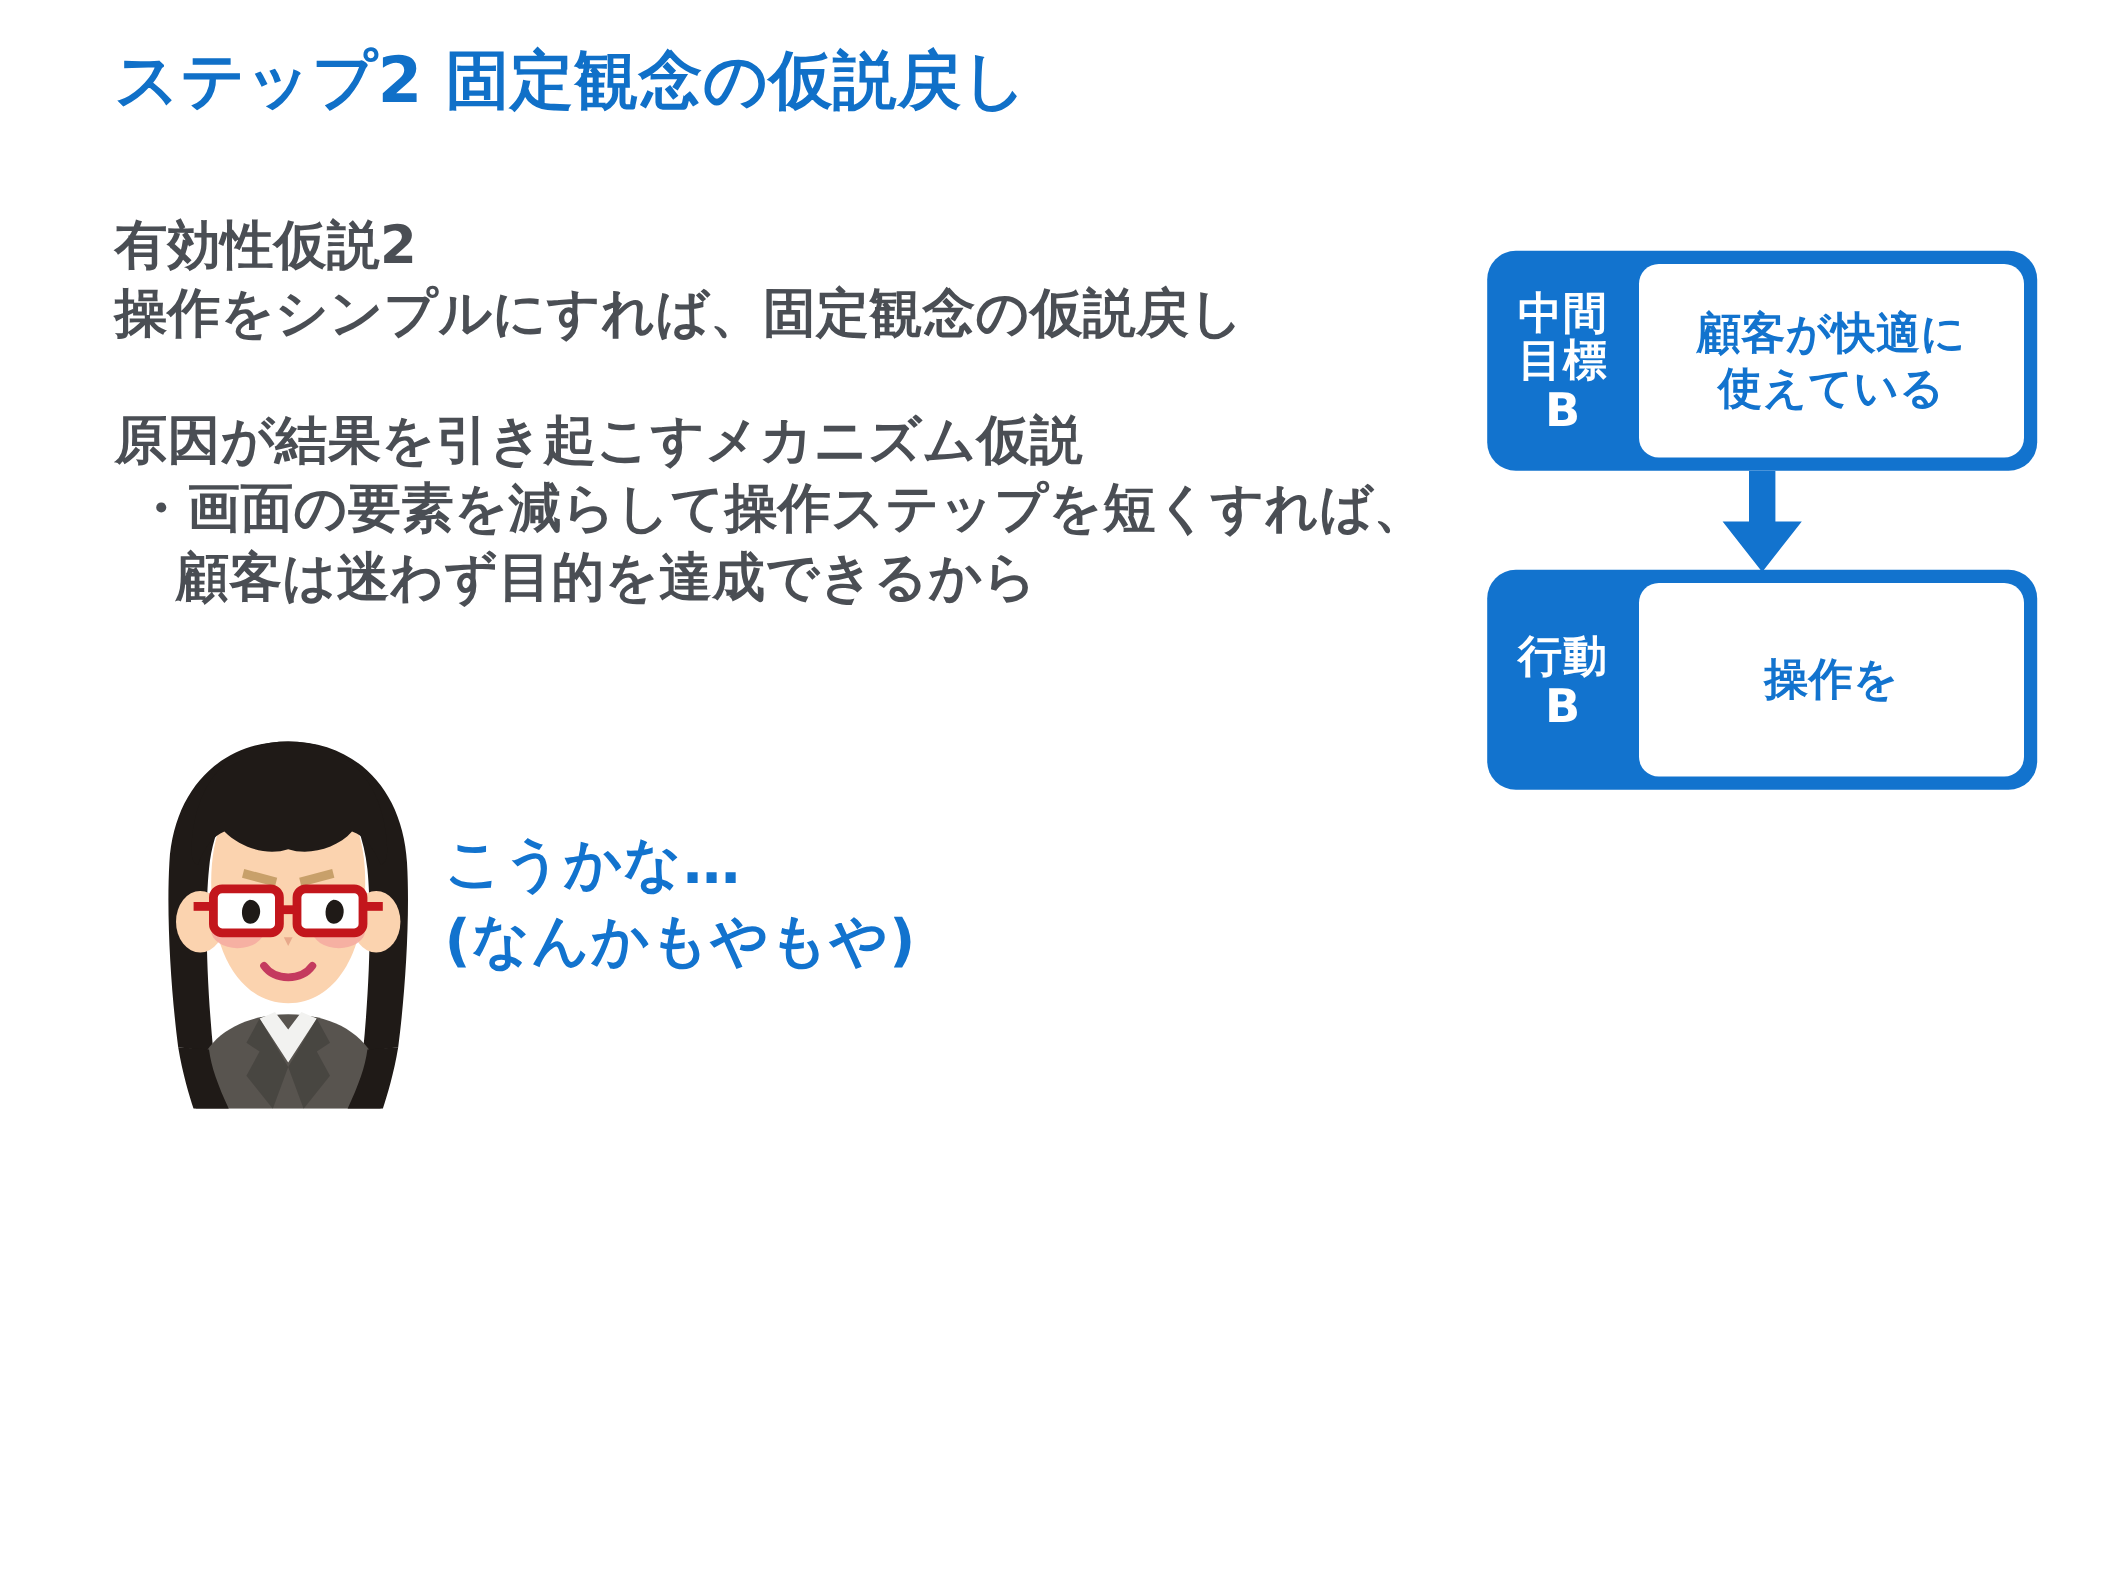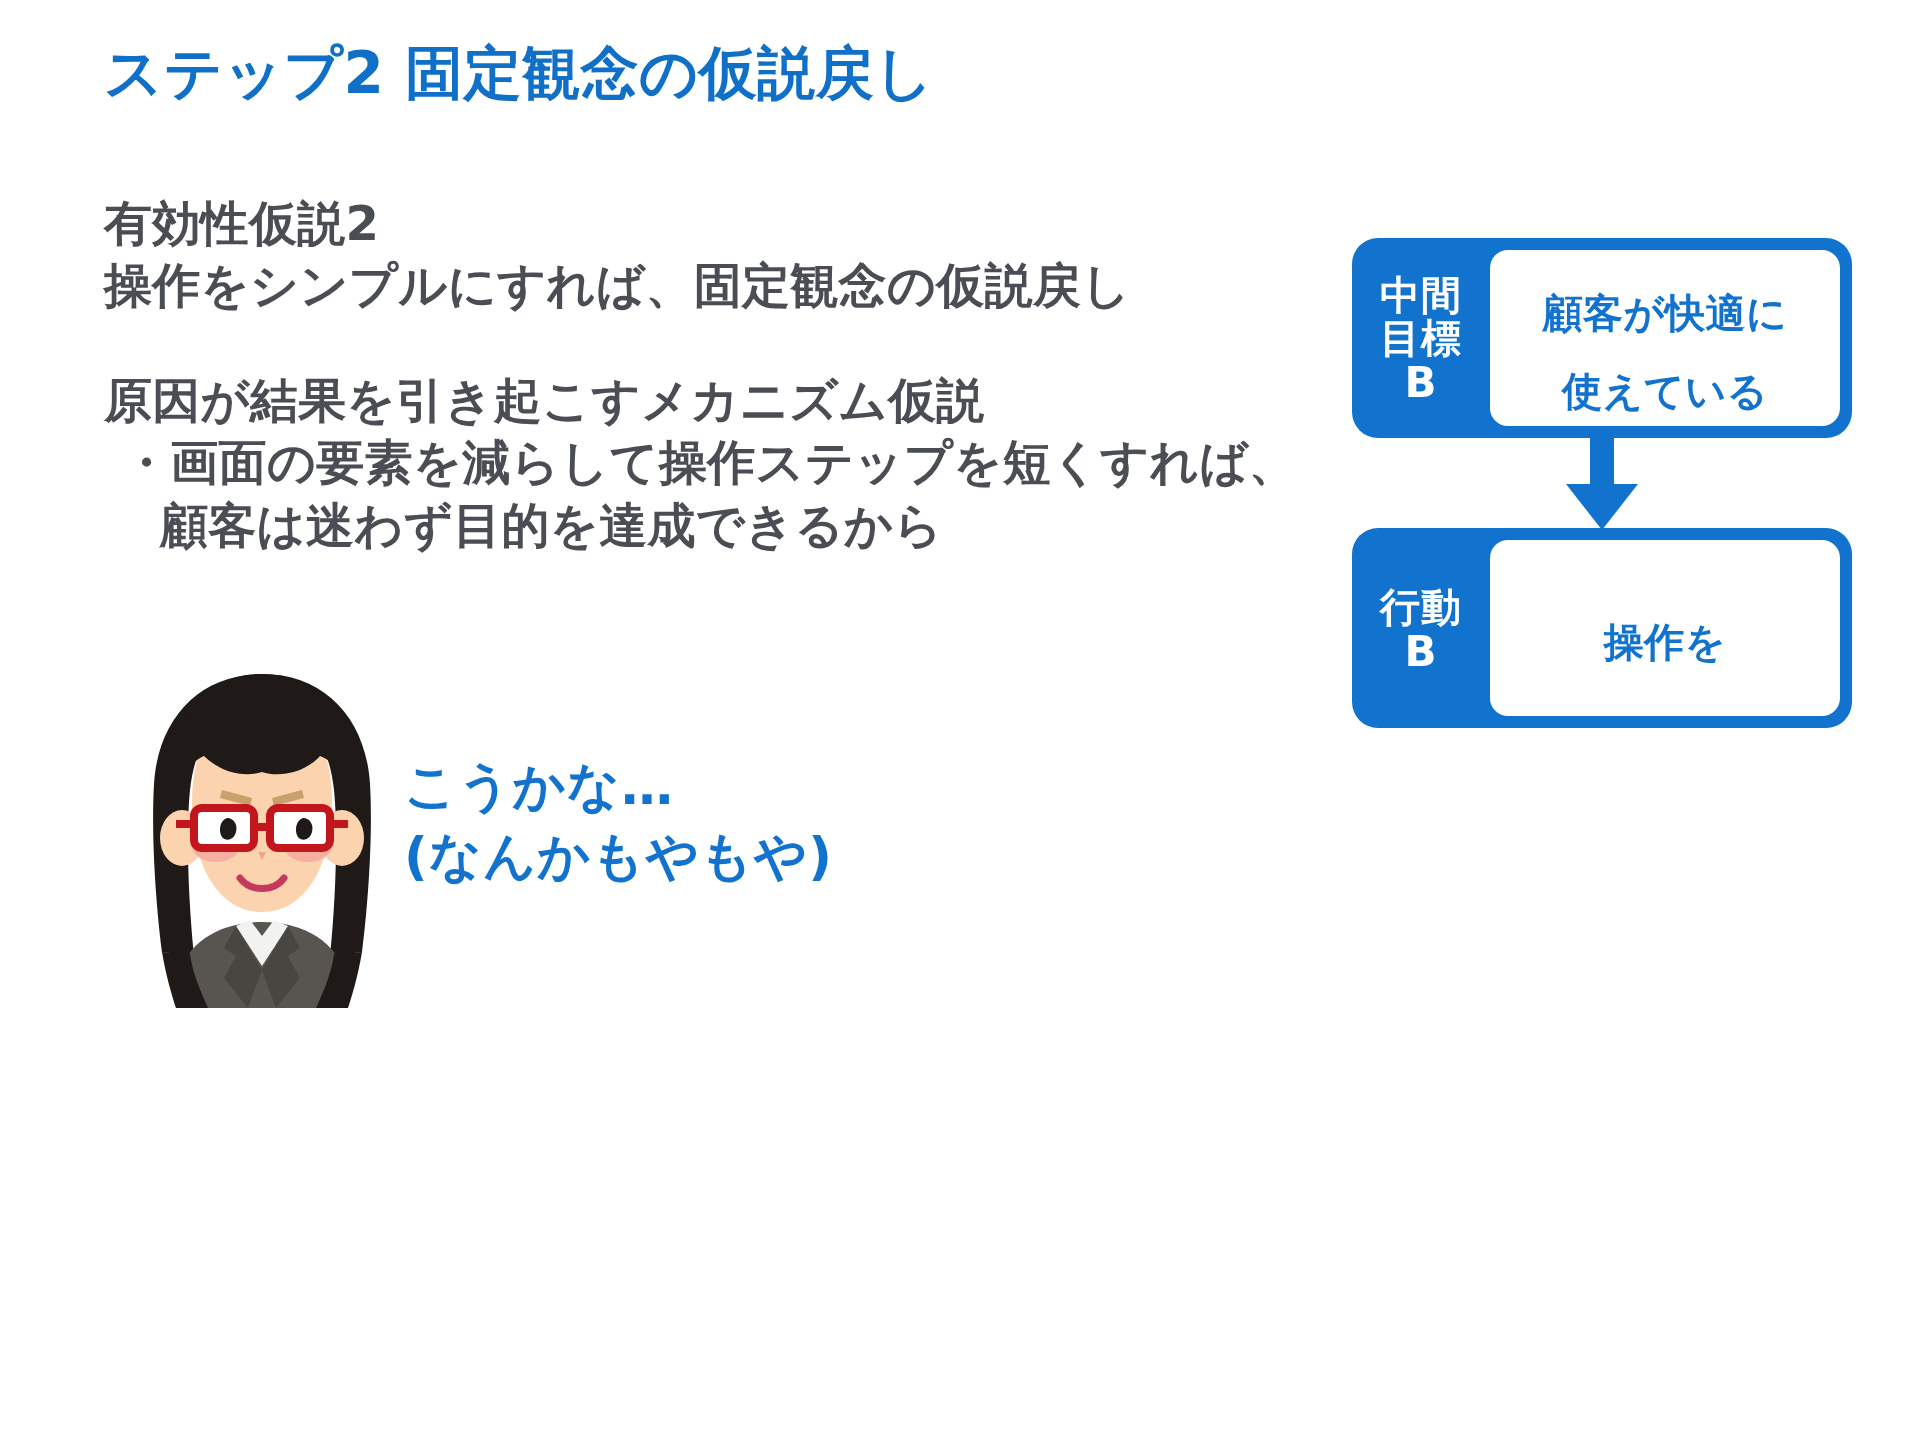--- a/index.html
+++ b/index.html
@@ -84,21 +84,21 @@
     font-weight: bold;
     line-height: 1.34;
     letter-spacing: 1px;
     white-space: nowrap;
   }
 
   
   .diagram {
     position: absolute;
     left: 1352px;
-    top: 238px;
+    top: 228px;
     width: 500px;
     height: 526px;
   }
 
   .node {
     position: absolute;
     left: 0;
     width: 500px;
     height: 200px;
     border-radius: 26px;
@@ -140,21 +140,21 @@
     justify-content: center;
     color: #1273CE;
     font-weight: bold;
     font-size: 40px;
     line-height: 1.26;
     letter-spacing: 0.5px;
     text-align: center;
     box-sizing: border-box;
     padding: 4px 8px;
   }
-  .node-body .body-row { display: block; white-space: nowrap; margin-top: 28px; }
+  .node-body .body-row { display: block; white-space: nowrap; }
 
   
   .flow-arrow {
     position: absolute;
     left: 212px;
     top: 200px;
     width: 76px;
     height: 92px;
   }
   .flow-arrow svg { display: block; width: 100%; height: 100%; }

